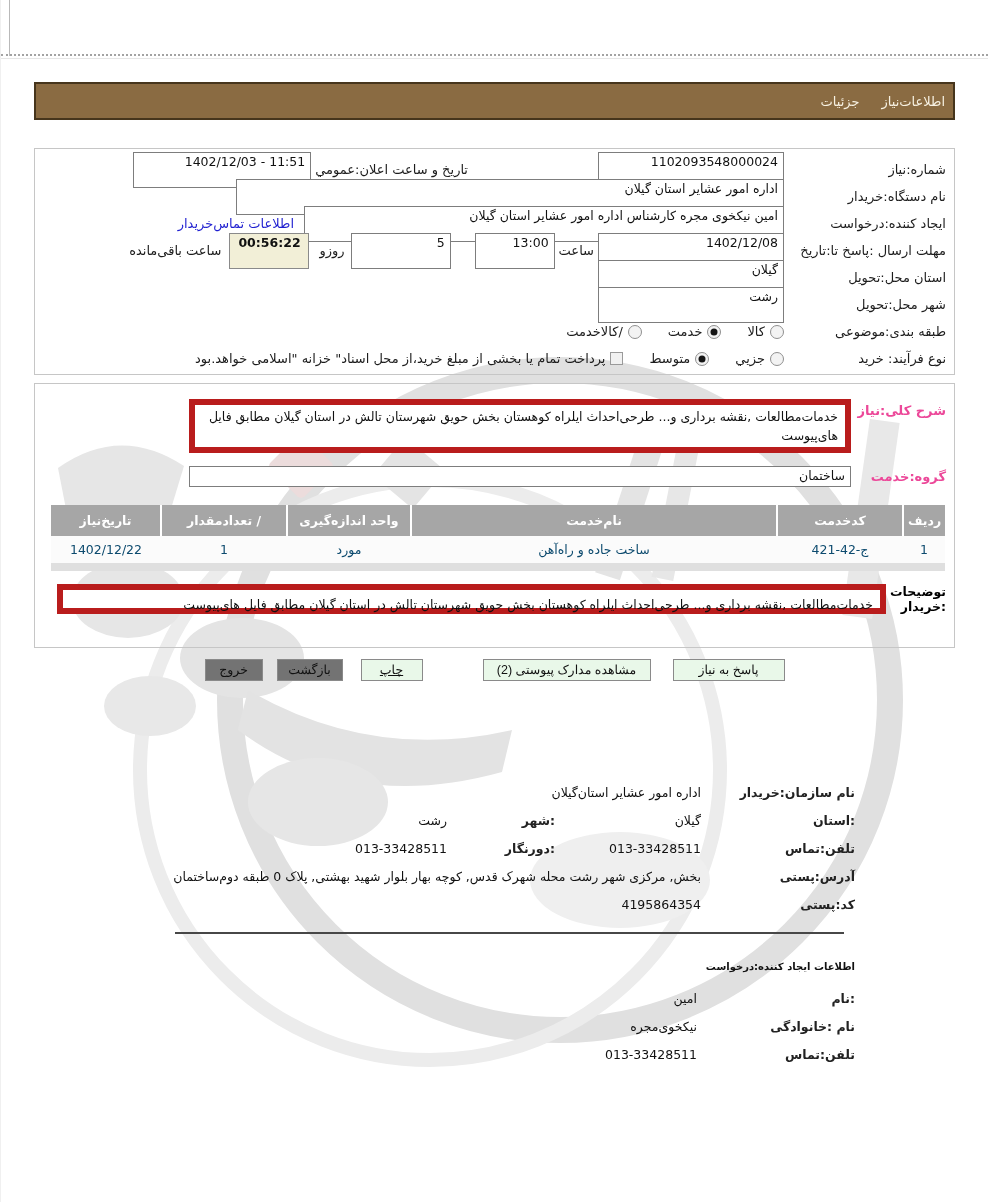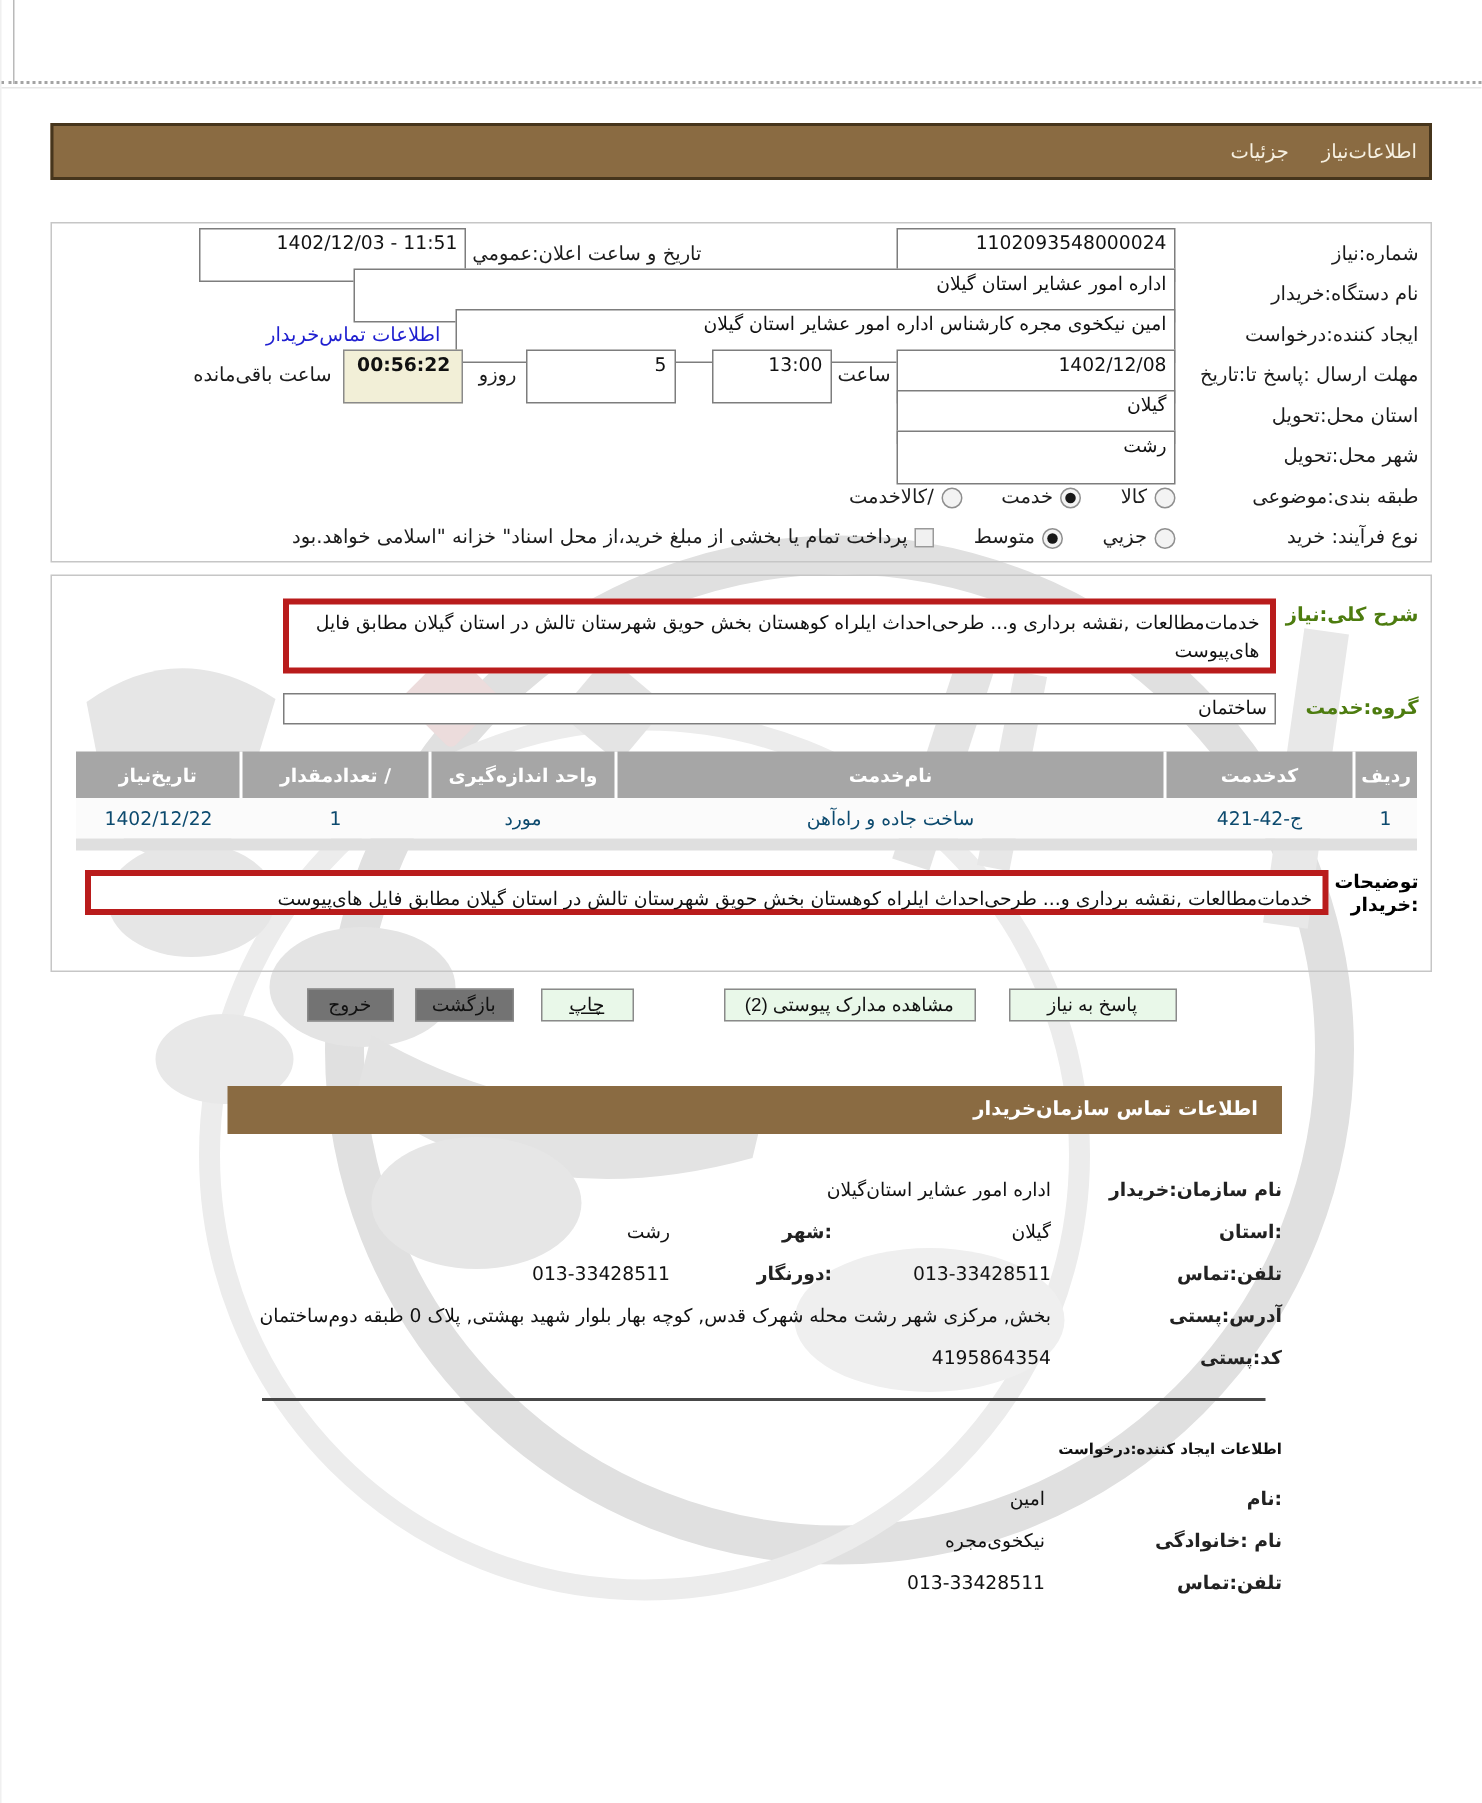--- a/index.html
+++ b/index.html
@@ -43,23 +43,23 @@
            display:inline-block; flex:0 0 14px; }
   .radio.on { position:relative; }
   .radio.on::after { content:""; position:absolute; width:7px; height:7px; border-radius:50%;
                      background:#161616; top:50%; left:50%; transform:translate(-50%,-50%); }
   .radio.on { position:relative; }
   .checkbox { width:13px; height:13px; border:1px solid #9a9a9a; background:#f1f1f1;
               display:inline-block; flex:0 0 13px; }
   .opt { margin-right:5px; }
 
   .desc-row { display:flex; direction:rtl; margin-top:15px; align-items:flex-start; }
-  .blabel { font-weight:bold; font-size:13px; color:#4d7c0f; }
+  .blabel { font-weight:bold; font-size:13px; color:#ec4899; }
   .desc-label { width:95px; flex:0 0 95px; padding-top:4px; }
-  .bigbox { background:#fff; border:4px solid #b91c1c; font-size:12.5px; color:#111;
+  .bigbox { background:#fff; border:6px solid #b91c1c; font-size:12.5px; color:#111;
             padding:2px 7px; text-align:right; line-height:19px; }
   .desc-box { width:662px; min-height:46px; }
   .sec-heading { margin-top:15px; font-weight:bold; font-size:13px; color:#111; }
   .group-row { display:flex; direction:rtl; margin-top:13px; align-items:center; }
   .group-label { width:95px; flex:0 0 95px; }
   .group-box { width:662px; height:21px; }
 
   table.svc { border-collapse:collapse; width:894px; margin:18px 1px 0 auto; table-layout:fixed; }
   table.svc th { background:#a6a6a6; color:#fff; font-weight:bold; font-size:12.5px; height:31px;
                  border-left:2px solid #fff; text-align:center; }
@@ -251,21 +251,20 @@
     </div>
 
     <div class="btnrow">
       <button class="btn green bw-respond ml22">پاسخ به نیاز</button>
       <button class="btn green bw-attach ml60">مشاهده مدارک پیوستی (2)</button>
       <button class="btn green bw-print ml18">چاپ</button>
       <button class="btn pink bw-back ml14">بازگشت</button>
       <button class="btn pink bw-exit">خروج</button>
     </div>
 
-    <div class="bar2">اطلاعات  تماس سازمان‌خریدار</div>
 
     <div class="contact">
       <div class="crow">
         <span class="clabel">نام سازمان:خریدار</span>
         <span class="cval">اداره امور عشایر استان‌گیلان</span>
         <span></span>
           <span></span>
       </div>
       <div class="crow">
         <span class="clabel">:استان</span>

